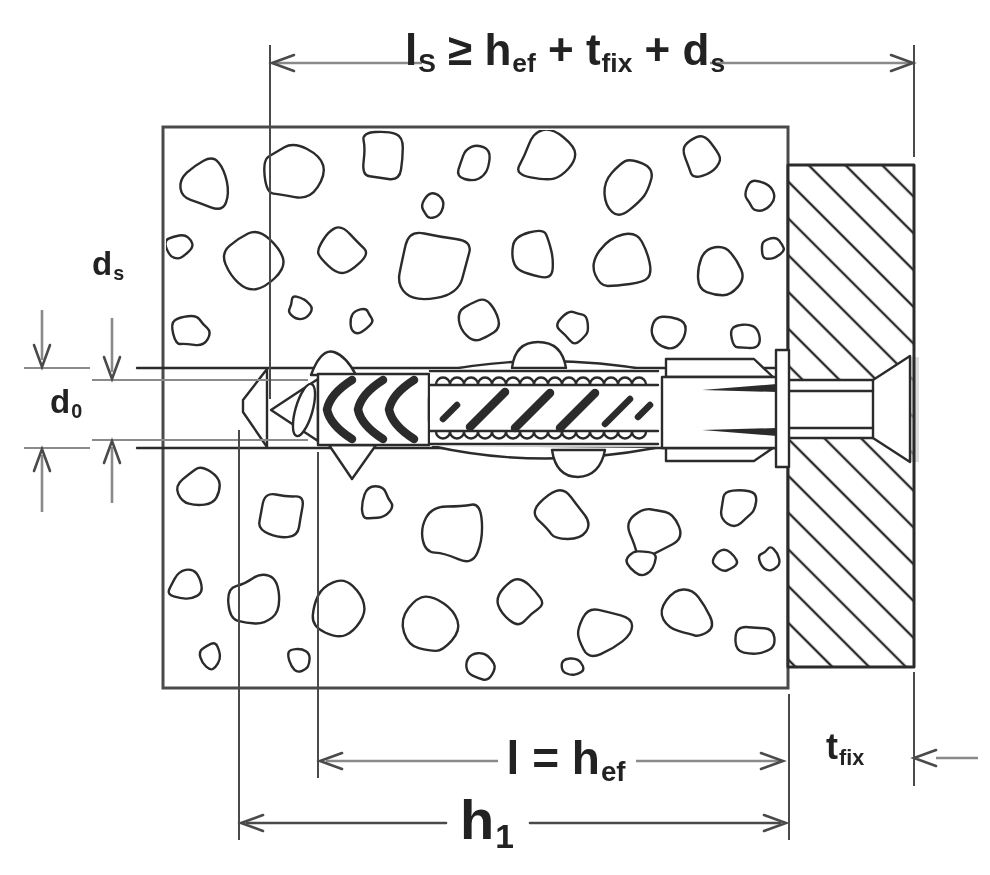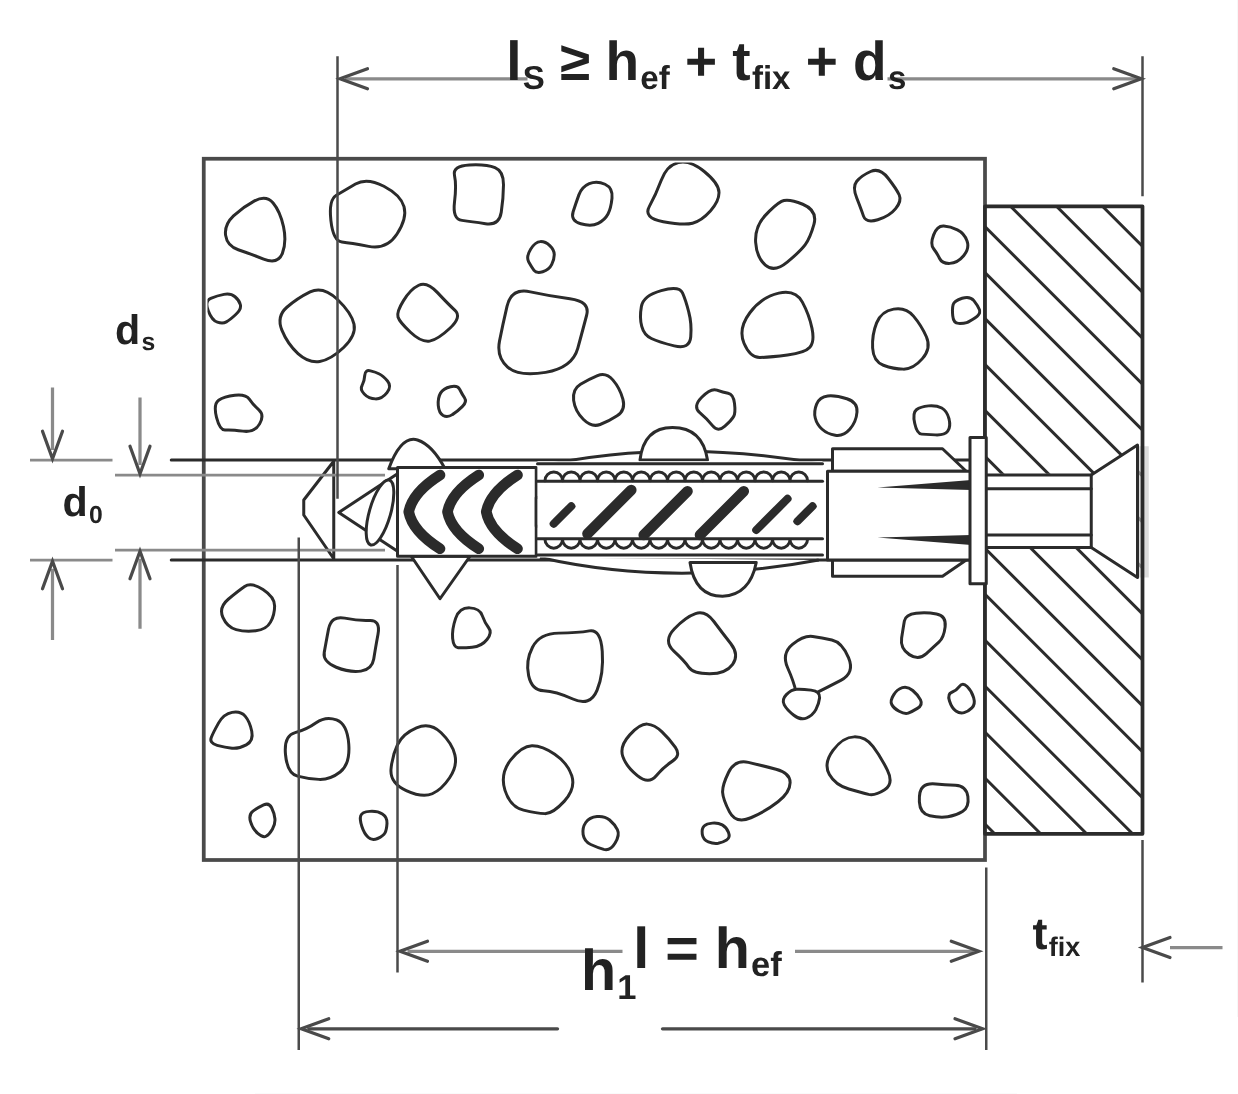--- a/index.html
+++ b/index.html
@@ -240,21 +240,21 @@
   </div>
 
   <div class="dim-label" style="left:22px;top:385px;margin-left:28px;">
     <span>d</span><sub>0</sub>
   </div>
 
   <div class="dim-label centered" style="left:566px;top:735px;font-size:46px;">
     <span>l&nbsp;=&nbsp;h</span><sub>ef</sub>
   </div>
 
-  <div class="dim-label centered" style="left:487px;top:753px;font-size:46px;">
+  <div class="dim-label centered" style="left:487px;top:792px;font-size:56px;">
     <span>h</span><sub>1</sub>
   </div>
 
   <div class="dim-label" style="left:826px;top:729px;font-size:36px;">
     <span>t</span><sub>fix</sub>
   </div>
 
 </div>
 
 </body></html>

